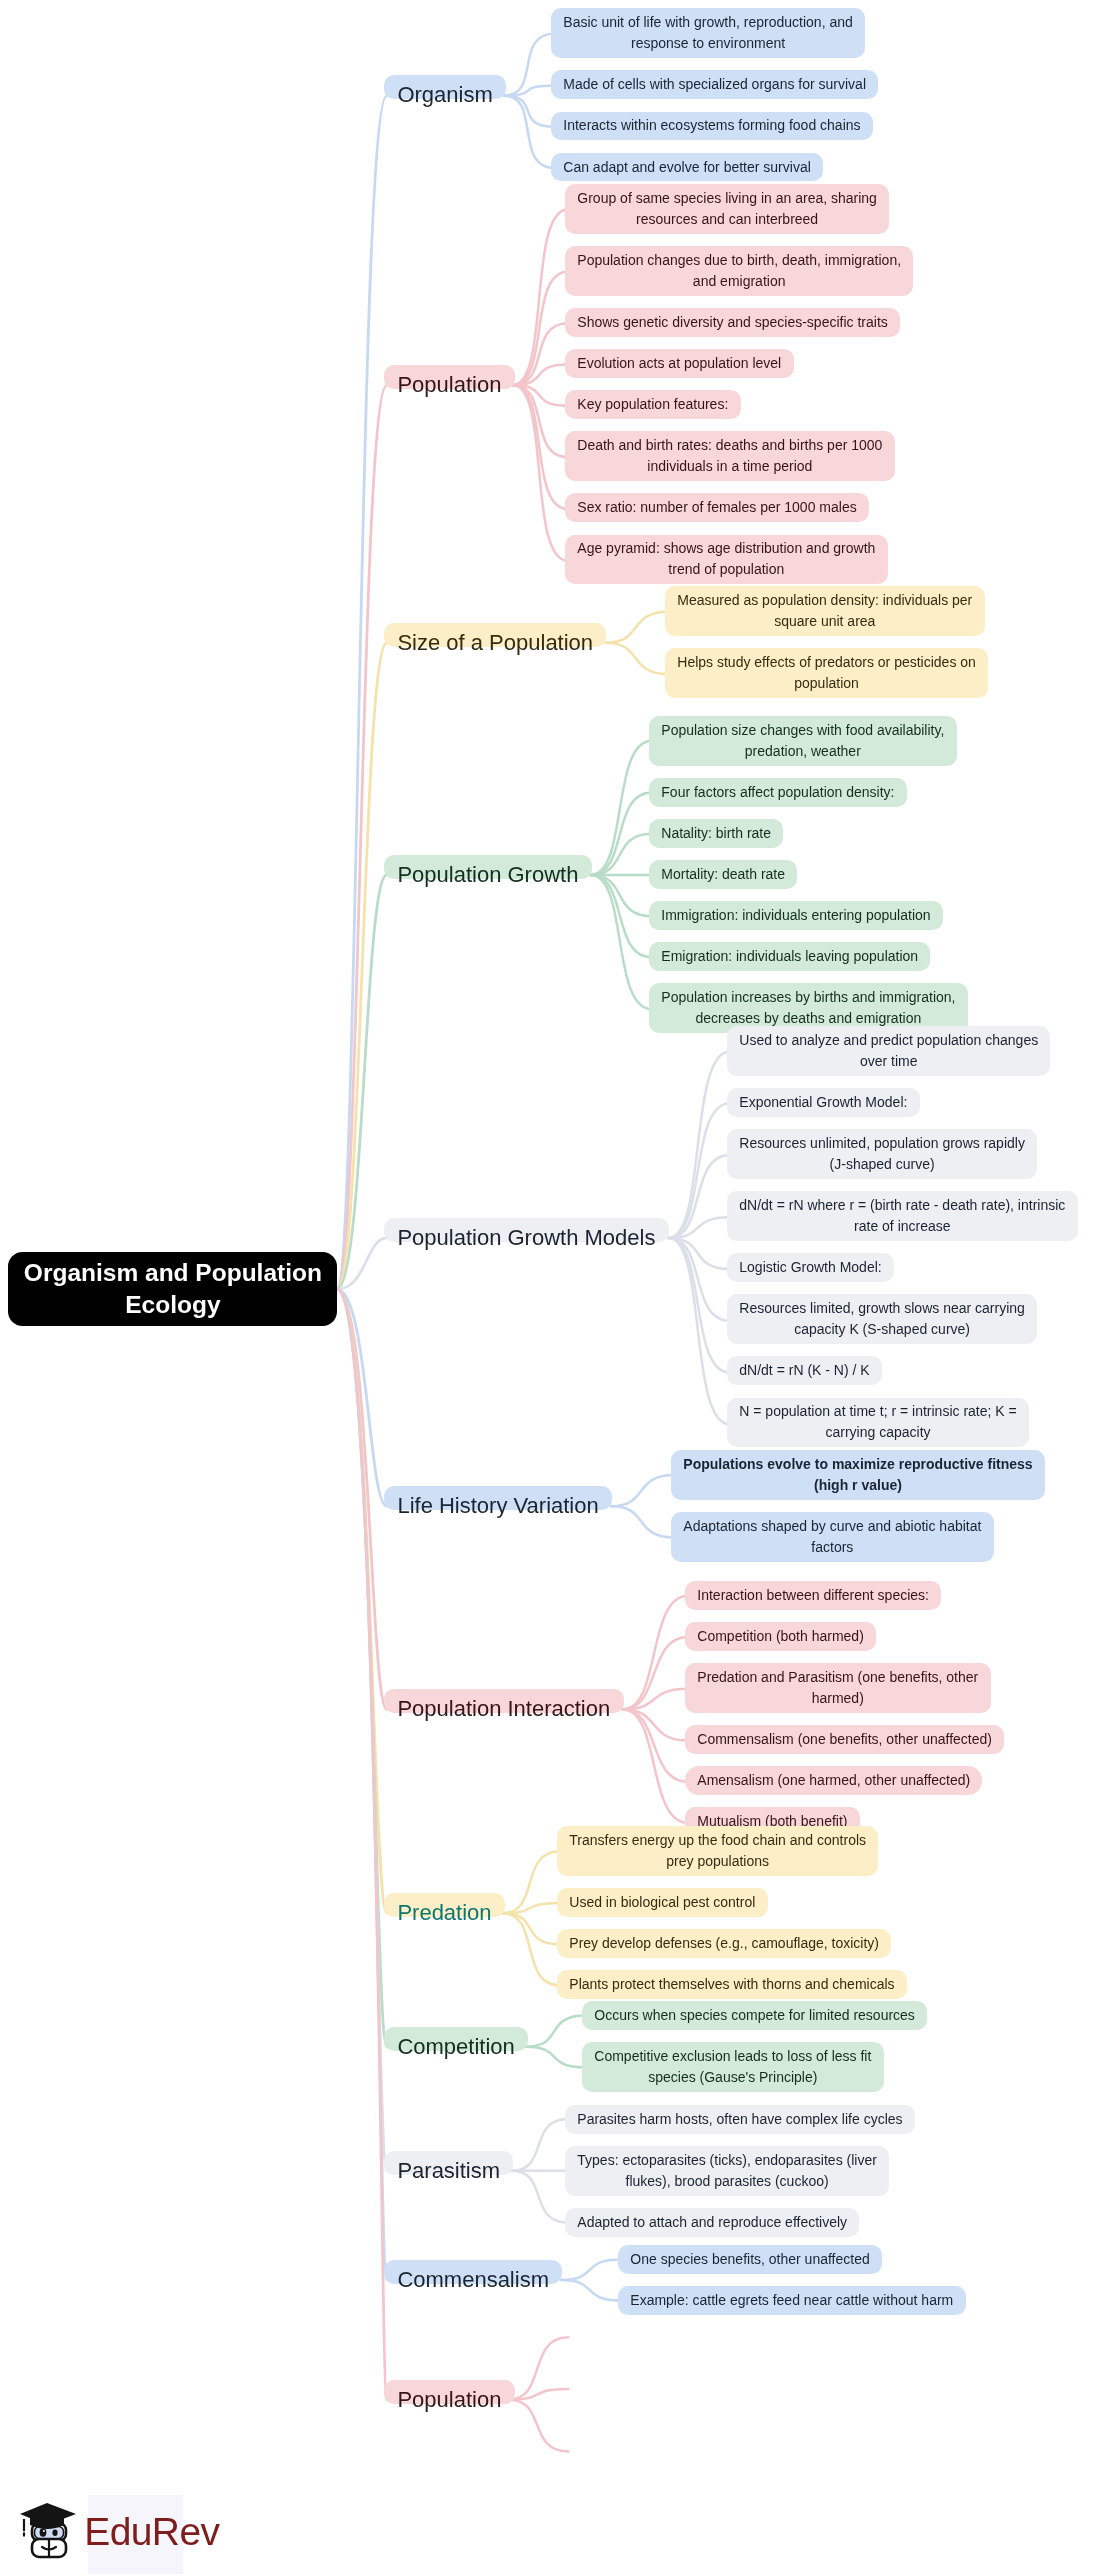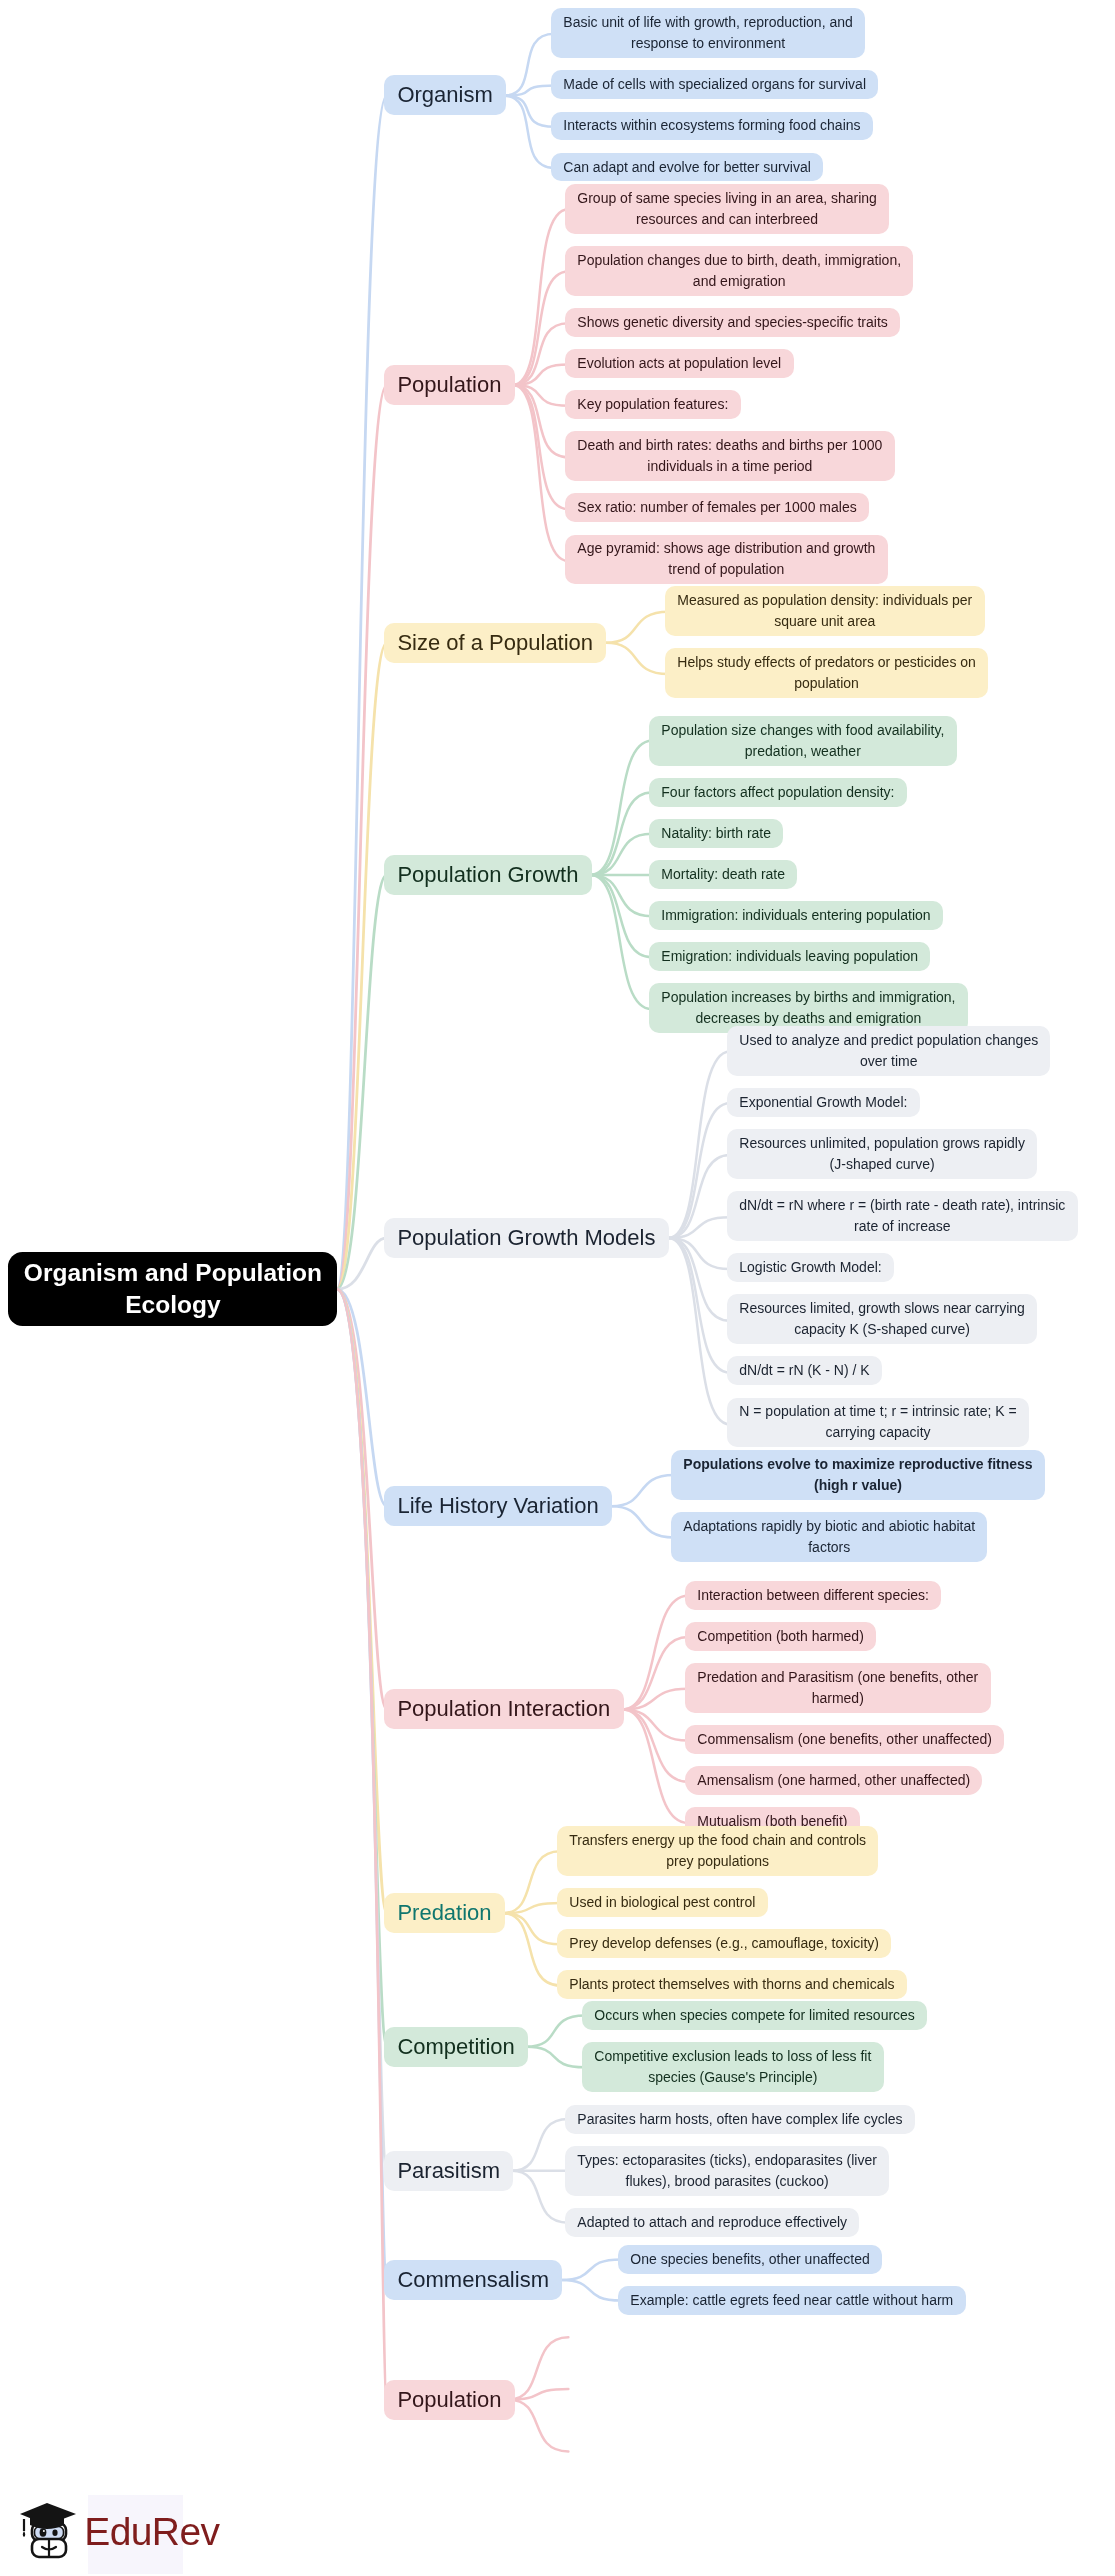--- a/index.html
+++ b/index.html
@@ -12,21 +12,21 @@
   }
   #connectors{position:absolute;left:0;top:0;z-index:0;}
   #central{
     position:absolute;left:8.4px;top:1252px;width:329px;height:74px;
     background:#000000;color:#ffffff;border-radius:14.5px;
     display:flex;align-items:center;justify-content:center;
     text-align:center;font-size:24.5px;font-weight:bold;line-height:1.32;
     white-space:pre-line;z-index:2;
   }
   .topic{
-    position:absolute;height:40px;line-height:40px;padding:0 13.4px;
+    position:absolute;height:24px;line-height:40px;padding:0 13.4px;
     border-radius:10px;font-size:22px;white-space:nowrap;z-index:2;
   }
   .leaves{
     position:absolute;display:flex;flex-direction:column;
     align-items:flex-start;gap:12.3px;z-index:2;
   }
   .leaf{
     white-space:pre-line;text-align:center;
     font-size:14px;line-height:21px;padding:3.9px 12.3px;border-radius:10px;
   }
@@ -194,21 +194,21 @@
       <div class="leaf" style="background: rgb(237, 239, 243); color: rgb(27, 35, 48);">Resources limited, growth slows near carrying
 capacity K (S-shaped curve)</div>
       <div class="leaf" style="background: rgb(237, 239, 243); color: rgb(27, 35, 48);">dN/dt = rN (K - N) / K</div>
       <div class="leaf" style="background: rgb(237, 239, 243); color: rgb(27, 35, 48);">N = population at time t; r = intrinsic rate; K =
 carrying capacity</div>
     </div>
     <div class="topic" style="background: rgb(237, 239, 243); color: rgb(27, 35, 48); left: 384px; top: 1218px;">Population Growth Models</div>
     <div class="leaves" style="left: 671px; top: 1450px;">
       <div class="leaf" style="background: rgb(207, 224, 246); color: rgb(26, 36, 51); font-weight: bold;">Populations evolve to maximize reproductive fitness
 (high r value)</div>
-      <div class="leaf" style="background: rgb(207, 224, 246); color: rgb(26, 36, 51);">Adaptations rapidly by biotic and abiotic habitat
+      <div class="leaf" style="background: rgb(207, 224, 246); color: rgb(26, 36, 51);">Adaptations shaped by curve and abiotic habitat
 factors</div>
     </div>
     <div class="topic" style="background: rgb(207, 224, 246); color: rgb(26, 36, 51); left: 384px; top: 1486px;">Life History Variation</div>
     <div class="leaves" style="left: 685px; top: 1581px;">
       <div class="leaf" style="background: rgb(248, 215, 218); color: rgb(51, 22, 26);">Interaction between different species:</div>
       <div class="leaf" style="background: rgb(248, 215, 218); color: rgb(51, 22, 26);">Competition (both harmed)</div>
       <div class="leaf" style="background: rgb(248, 215, 218); color: rgb(51, 22, 26);">Predation and Parasitism (one benefits, other
 harmed)</div>
       <div class="leaf" style="background: rgb(248, 215, 218); color: rgb(51, 22, 26);">Commensalism (one benefits, other unaffected)</div>
       <div class="leaf" style="background: rgb(248, 215, 218); color: rgb(51, 22, 26); border-radius: 14px;">Amensalism (one harmed, other unaffected)</div>

